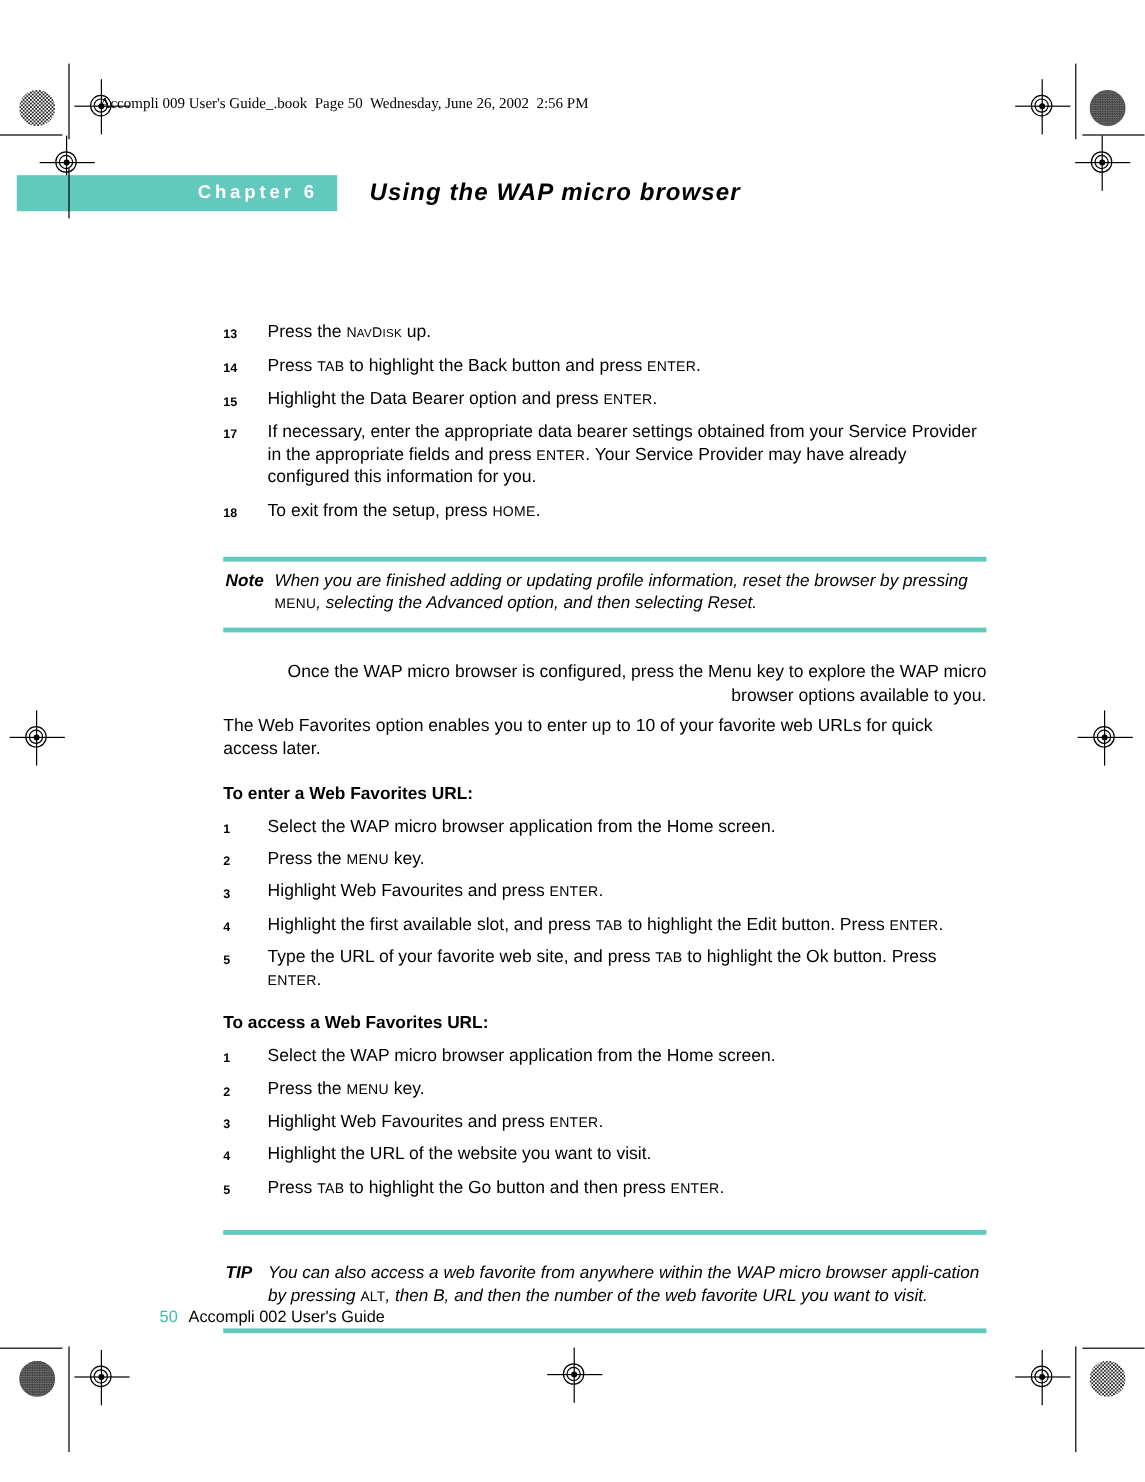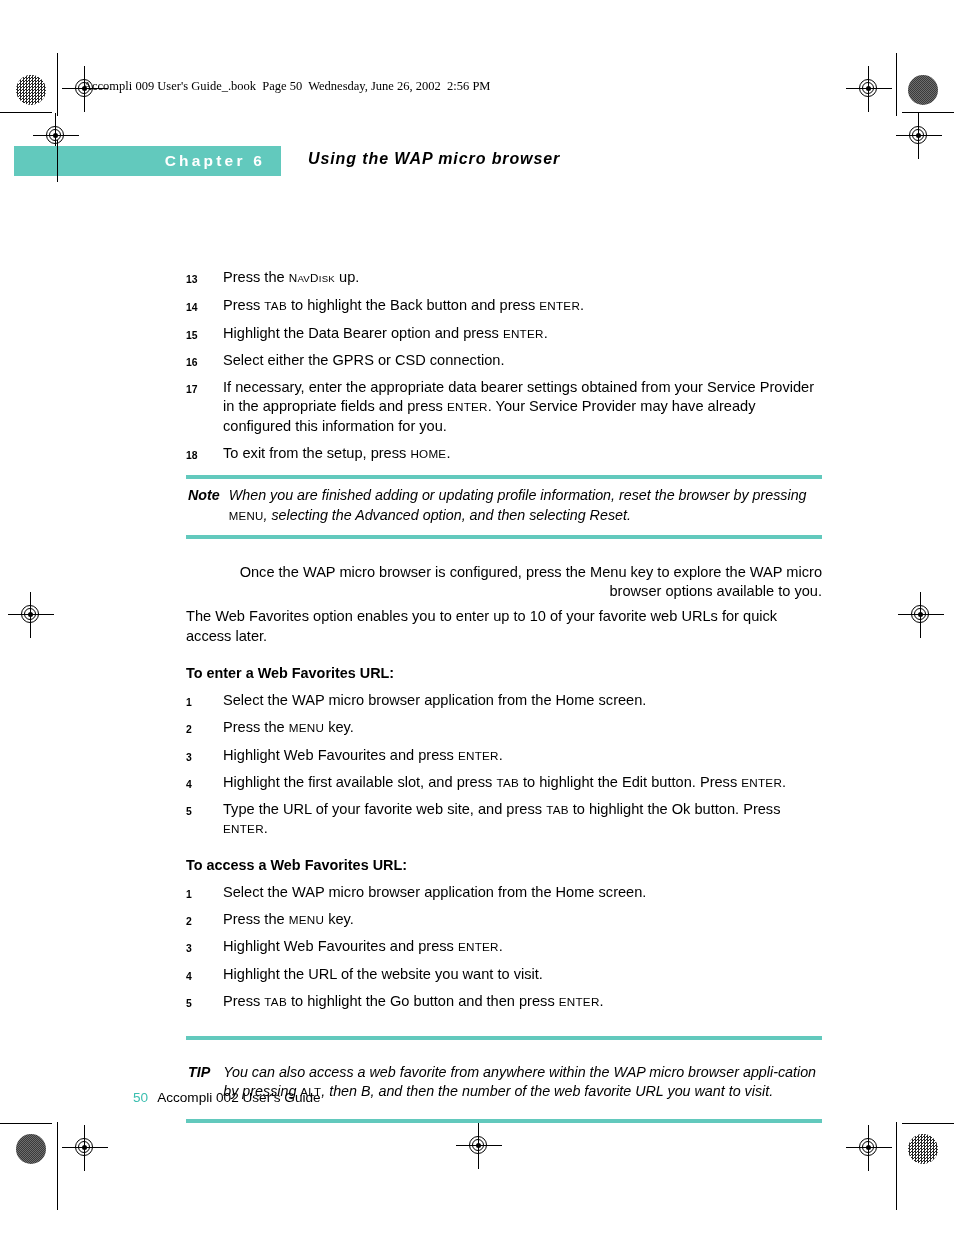--- a/index.html
+++ b/index.html
@@ -117,21 +117,21 @@
     color: #ffffff;
     font-size: 15.5px;
     font-weight: bold;
     letter-spacing: 3.2px;
     white-space: nowrap;
   }
   .chapter-subject {
     position: absolute;
     left: 308px;
     top: 150px;
-    font-size: 16px;
+    font-size: 20px;
     font-style: italic;
     font-weight: bold;
     letter-spacing: 0.9px;
     color: #000;
     white-space: nowrap;
   }
 
   
   .content {
     position: absolute;
@@ -328,34 +328,30 @@
       </li>
       <li class="proc-item">
         <span class="num">14</span>
         <span>Press <span class="sc">TAB</span> to highlight the Back button and press <span class="sc">ENTER</span>.</span>
       </li>
       <li class="proc-item">
         <span class="num">15</span>
         <span>Highlight the Data Bearer option and press <span class="sc">ENTER</span>.</span>
       </li>
       <li class="proc-item">
-        <span class="num">16</span>
-        <span>Select either the GPRS or CSD connection.</span>
-      </li>
-      <li class="proc-item">
         <span class="num">17</span>
         <span>If necessary, enter the appropriate data bearer settings obtained from your Service Provider in the appropriate fields and press <span class="sc">ENTER</span>. Your Service Provider may have already configured this information for you.</span>
       </li>
       <li class="proc-item" style="margin-bottom:0;">
         <span class="num">18</span>
         <span>To exit from the setup, press <span class="sc">HOME</span>.</span>
       </li>
     </ol>
 
-    <div class="callout" style="margin-top:12px;">
+    <div class="callout" style="margin-top:28px;">
       <div class="rule"></div>
       <div class="cbody" style="padding:7px 2px 9px 2px;">
         <span class="clabel">Note</span>
         <span class="ctext" style="margin-left:9px;">When you are finished adding or updating profile information, reset the browser by pressing <span class="sc" style="font-style:normal;">MENU</span>, selecting the Advanced option, and then selecting Reset.</span>
       </div>
       <div class="rule"></div>
     </div>
 
     <p class="para" style="margin-top:24px;text-align:right;">Once the WAP micro browser is configured, press the Menu key to explore the WAP micro browser options available to you.</p>
 

